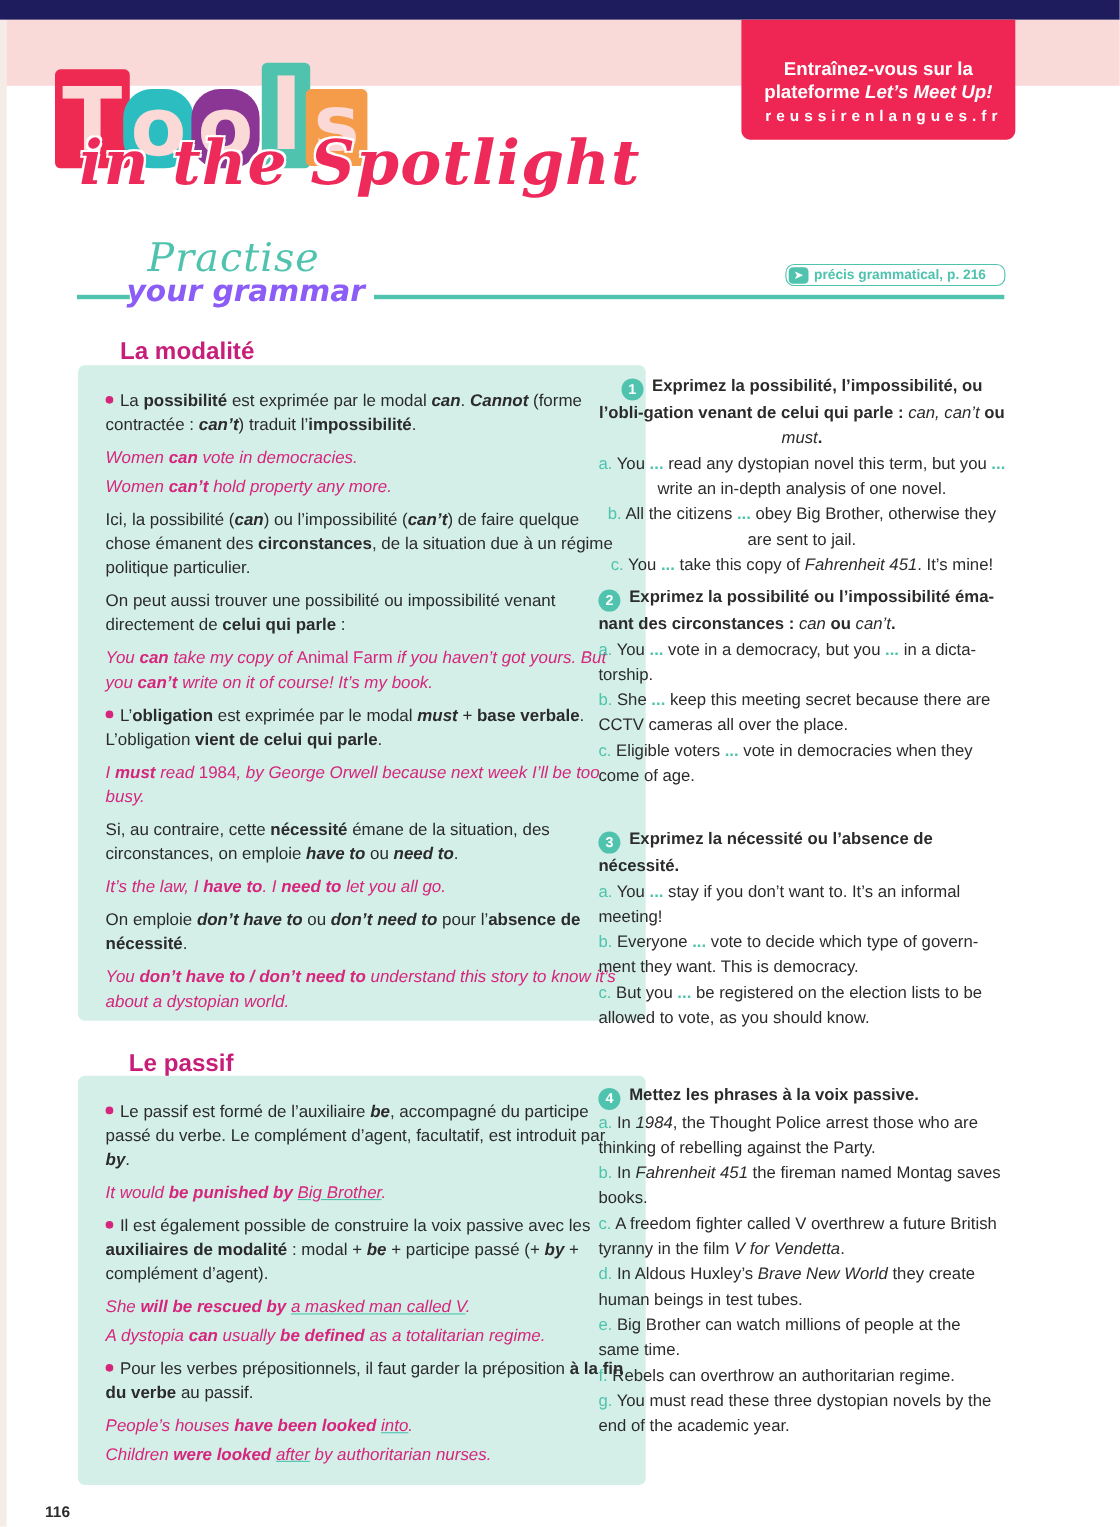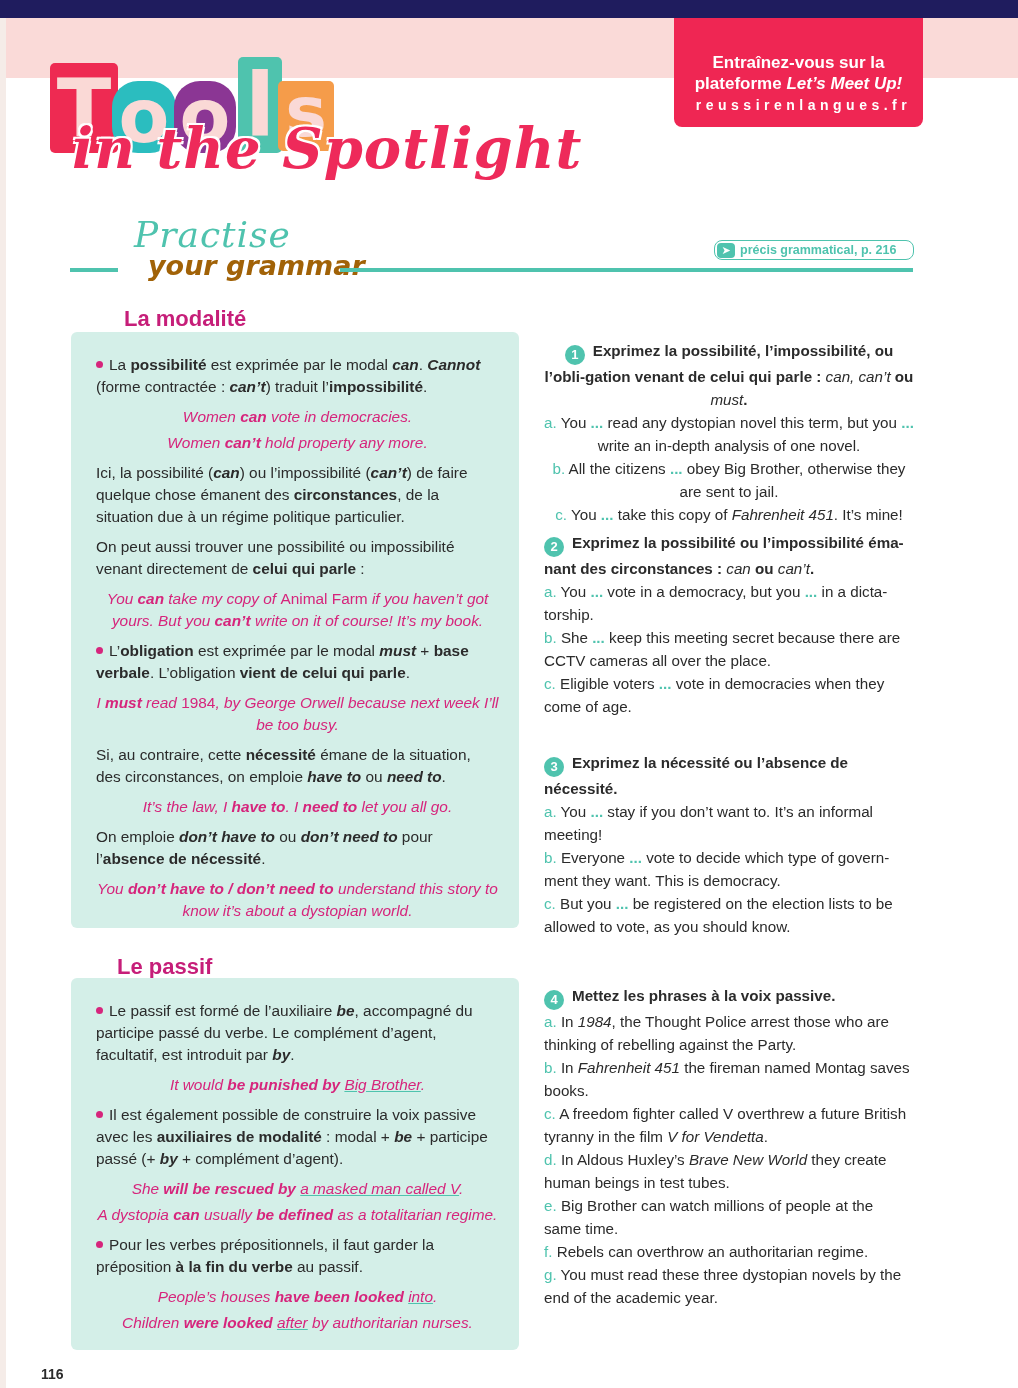--- a/index.html
+++ b/index.html
@@ -18,34 +18,34 @@
 
   
   .promo { position: absolute; left: 674px; top: 18px; width: 249px; height: 109px; background: #ef2653; border-radius: 0 0 8px 8px; color: #fff; text-align: center; padding-top: 34px; }
   .promo .l1 { font-size: 17px; font-weight: bold; line-height: 21px; }
   .promo .l2 { font-size: 17px; font-weight: bold; line-height: 22px; }
   .promo .l2 i { font-style: italic; }
   .promo .l3 { font-size: 14px; font-weight: bold; letter-spacing: 4.5px; line-height: 20px; margin-left: 10px; }
 
   
   .practise { position: absolute; left: 90px; top: 214px; color: #4fc3ae; font-family: "DejaVu Serif", serif; font-style: italic; font-size: 36px; letter-spacing: 1px; margin-left: 44px; }
-  .grammar { position: absolute; left: 115px; top: 250px; color: #a16207; font-family: "DejaVu Sans", sans-serif; font-style: italic; font-weight: bold; font-size: 27px; margin-left: 33px; }
+  .grammar { position: absolute; left: 115px; top: 250px; color: #8b5cf6; font-family: "DejaVu Sans", sans-serif; font-style: italic; font-weight: bold; font-size: 27px; }
   .rule-left { position: absolute; left: 70px; top: 268px; width: 48px; height: 4px; background: #4fc3ae; }
   .rule-right { position: absolute; left: 340px; top: 268px; width: 573px; height: 4px; background: #4fc3ae; }
   .precis { position: absolute; left: 714px; top: 240px; width: 200px; height: 20px; border: 1.5px solid #4fc3ae; border-radius: 8px; display: flex; align-items: center; padding-left: 2px; }
   .precis .arrow { width: 18px; height: 15px; background: #4fc3ae; border-radius: 4px; color: #fff; font-size: 11px; display: flex; align-items: center; justify-content: center; margin-right: 5px; }
   .precis .txt { color: #4fc3ae; font-weight: bold; font-size: 12.5px; }
 
   
   .h2 { position: absolute; color: #c61e79; font-weight: bold; font-size: 22px; }
 
   
-  .gbox { position: absolute; left: 71px; width: 448px; background: #d4efe8; border-radius: 6px; padding: 22px 20px 0 25px; font-size: 15.4px; line-height: 22px; }
+  .gbox { position: absolute; left: 71px; width: 516px; background: #d4efe8; border-radius: 6px; padding: 22px 20px 0 25px; font-size: 15.4px; line-height: 22px; }
   .gbox p { margin-bottom: 8px; }
-  .gbox .ex { color: #d6257c; font-style: italic; text-align: center; }
+  .gbox .ex { color: #d6257c; font-style: italic; }
   .gbox .ex b { font-weight: bold; }
   .gbox .ex .nb { font-style: normal; }
   .gbox .u { text-decoration: underline; text-decoration-color: #4fc3ae; }
   .dot { display: inline-block; width: 7px; height: 7px; background: #d6257c; border-radius: 50%; margin-right: 6px; vertical-align: 2px; }
 
   
   .ex-block { position: absolute; left: 544px; width: 370px; font-size: 15.2px; line-height: 23px; color: #2b2b2b; }
   .ex-block .q { font-weight: bold; }
   .ex-block .q i { font-style: italic; font-weight: normal; }
   .num { display: inline-flex; width: 20px; height: 20px; border-radius: 50%; background: #4fc3ae; color: #fff; font-weight: bold; font-size: 13px; align-items: center; justify-content: center; margin-right: 8px; vertical-align: -3px; }
@@ -83,21 +83,21 @@
 
 <div class="practise">Practise</div>
 <div class="rule-left"></div>
 <div class="grammar">your grammar</div>
 <div class="rule-right"></div>
 <div class="precis">
   <span class="arrow">➤</span>
   <span class="txt">précis grammatical, p. 216</span>
 </div>
 
-<div class="h2" style="left:124px;top:306px;text-align:center;">La modalité</div>
+<div class="h2" style="left:109px;top:306px;text-align:center;">La modalité</div>
 <div class="gbox" id="box-modalite" style="top:332px;height:596px;">
     <p><span class="dot"></span>La <b>possibilité</b> est exprimée par le modal <b><i>can</i></b>. <b><i>Cannot</i></b> (forme contractée : <b><i>can’t</i></b>) traduit l’<b>impossibilité</b>.</p>
     <p class="ex">Women <b>can</b> vote in democracies.</p>
     <p class="ex" style="margin-top: -4px;">Women <b>can’t</b> hold property any more.</p>
     <p>Ici, la possibilité (<b><i>can</i></b>) ou l’impossibilité (<b><i>can’t</i></b>) de faire quelque chose émanent des <b>circonstances</b>, de la situation due à un régime politique particulier.</p>
     <p>On peut aussi trouver une possibilité ou impossibilité venant directement de <b>celui qui parle</b> :</p>
     <p class="ex">You <b>can</b> take my copy of <span class="nb">Animal Farm</span> if you haven’t got yours. But you <b>can’t</b> write on it of course! It’s my book.</p>
     <p><span class="dot"></span>L’<b>obligation</b> est exprimée par le modal <b><i>must</i></b> + <b>base verbale</b>. L’obligation <b>vient de celui qui parle</b>.</p>
     <p class="ex">I <b>must</b> read <span class="nb">1984</span>, by George Orwell because next week I’ll be too busy.</p>
     <p>Si, au contraire, cette <b>nécessité</b> émane de la situation, des circonstances, on emploie <b><i>have to</i></b> ou <b><i>need to</i></b>.</p>

